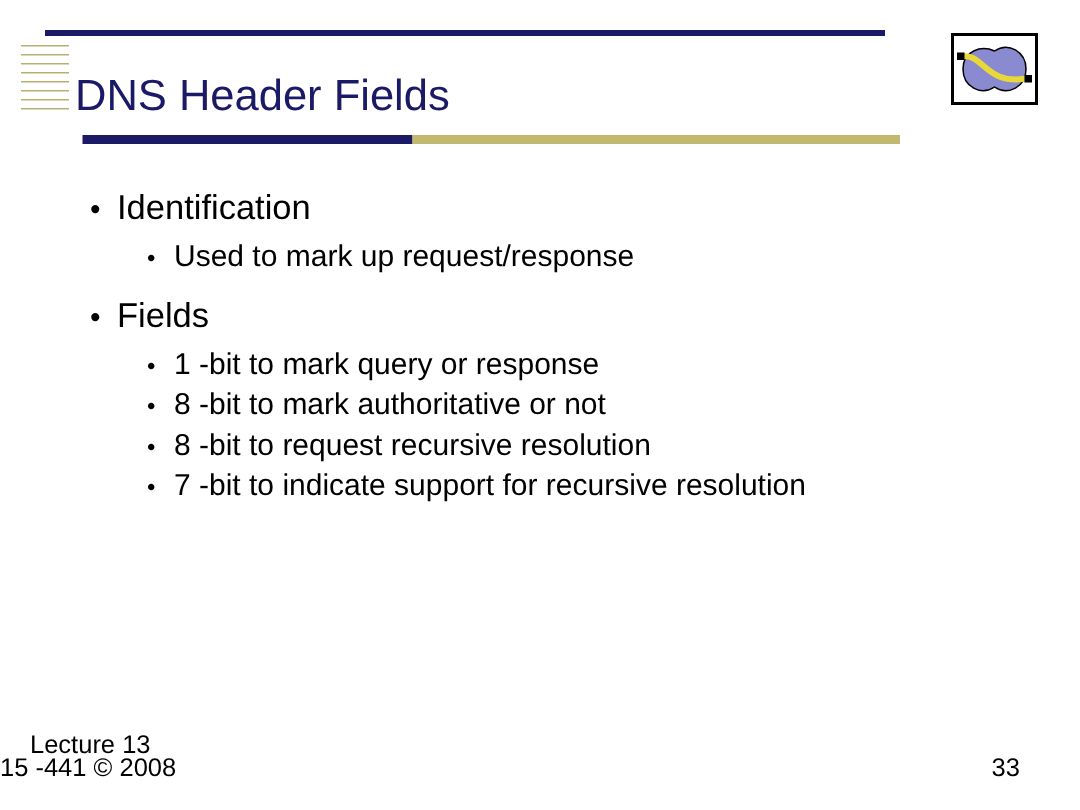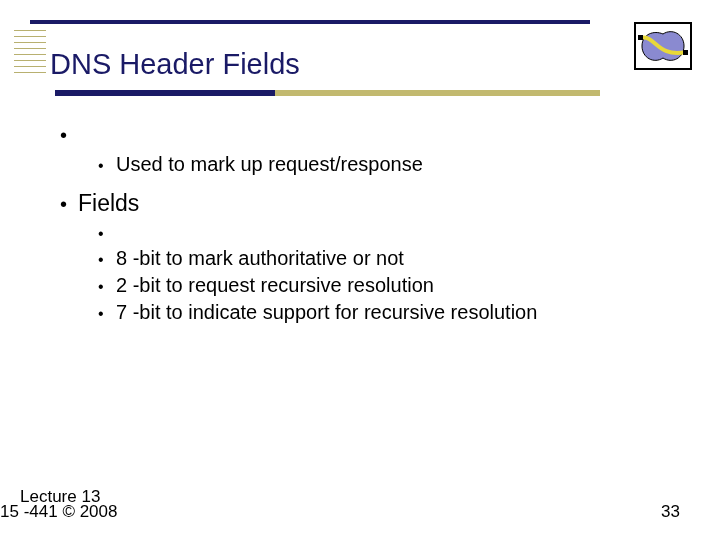--- a/index.html
+++ b/index.html
@@ -150,43 +150,45 @@
       <path d="M4 14 C20 10, 20 34, 50 28" fill="none" stroke="#e8d838" stroke-width="4"></path>
       <rect x="2" y="11" width="5" height="5" fill="#000"></rect>
       <rect x="47" y="26" width="5" height="5" fill="#000"></rect>
     </svg>
   </div>
 
   <div class="content">
 
     <div class="b1">
       <span class="dot">•</span>
+      <span>Identification</span>
     </div>
     <div class="b2-wrap">
       <div class="b2">
         <span class="dot">•</span>
         <span>Used to mark up request/response</span>
       </div>
     </div>
 
     <div class="b1">
       <span class="dot">•</span>
       <span>Fields</span>
     </div>
     <div class="b2-wrap">
       <div class="b2">
         <span class="dot">•</span>
+        <span>1 -bit to mark query or response</span>
       </div>
       <div class="b2">
         <span class="dot">•</span>
         <span>8 -bit to mark authoritative or not</span>
       </div>
       <div class="b2">
         <span class="dot">•</span>
-        <span>2 -bit to request recursive resolution</span>
+        <span>8 -bit to request recursive resolution</span>
       </div>
       <div class="b2">
         <span class="dot">•</span>
         <span>7 -bit to indicate support for recursive resolution</span>
       </div>
     </div>
 
   </div>
 
   <div class="footer">

